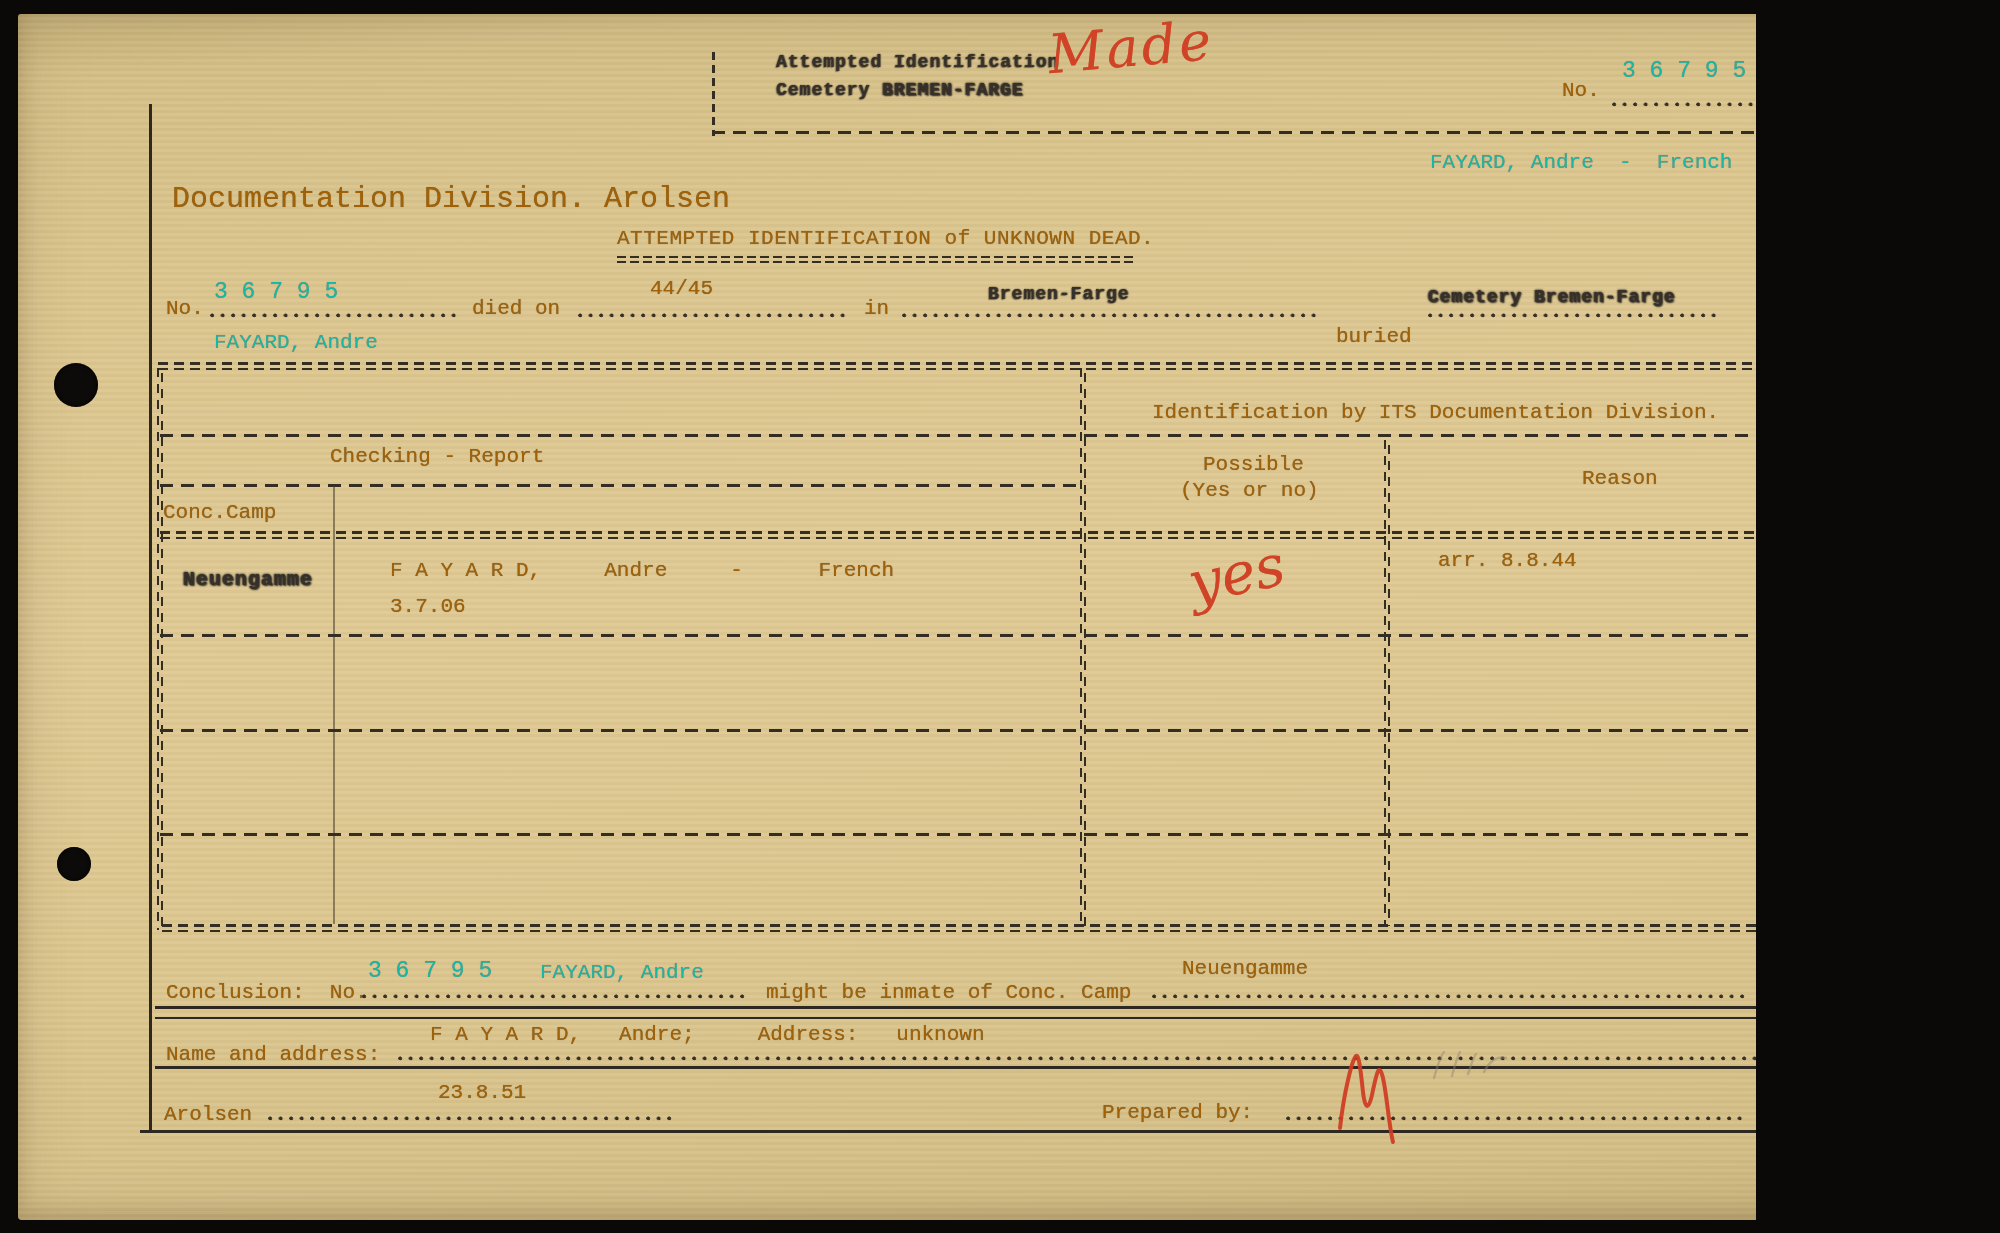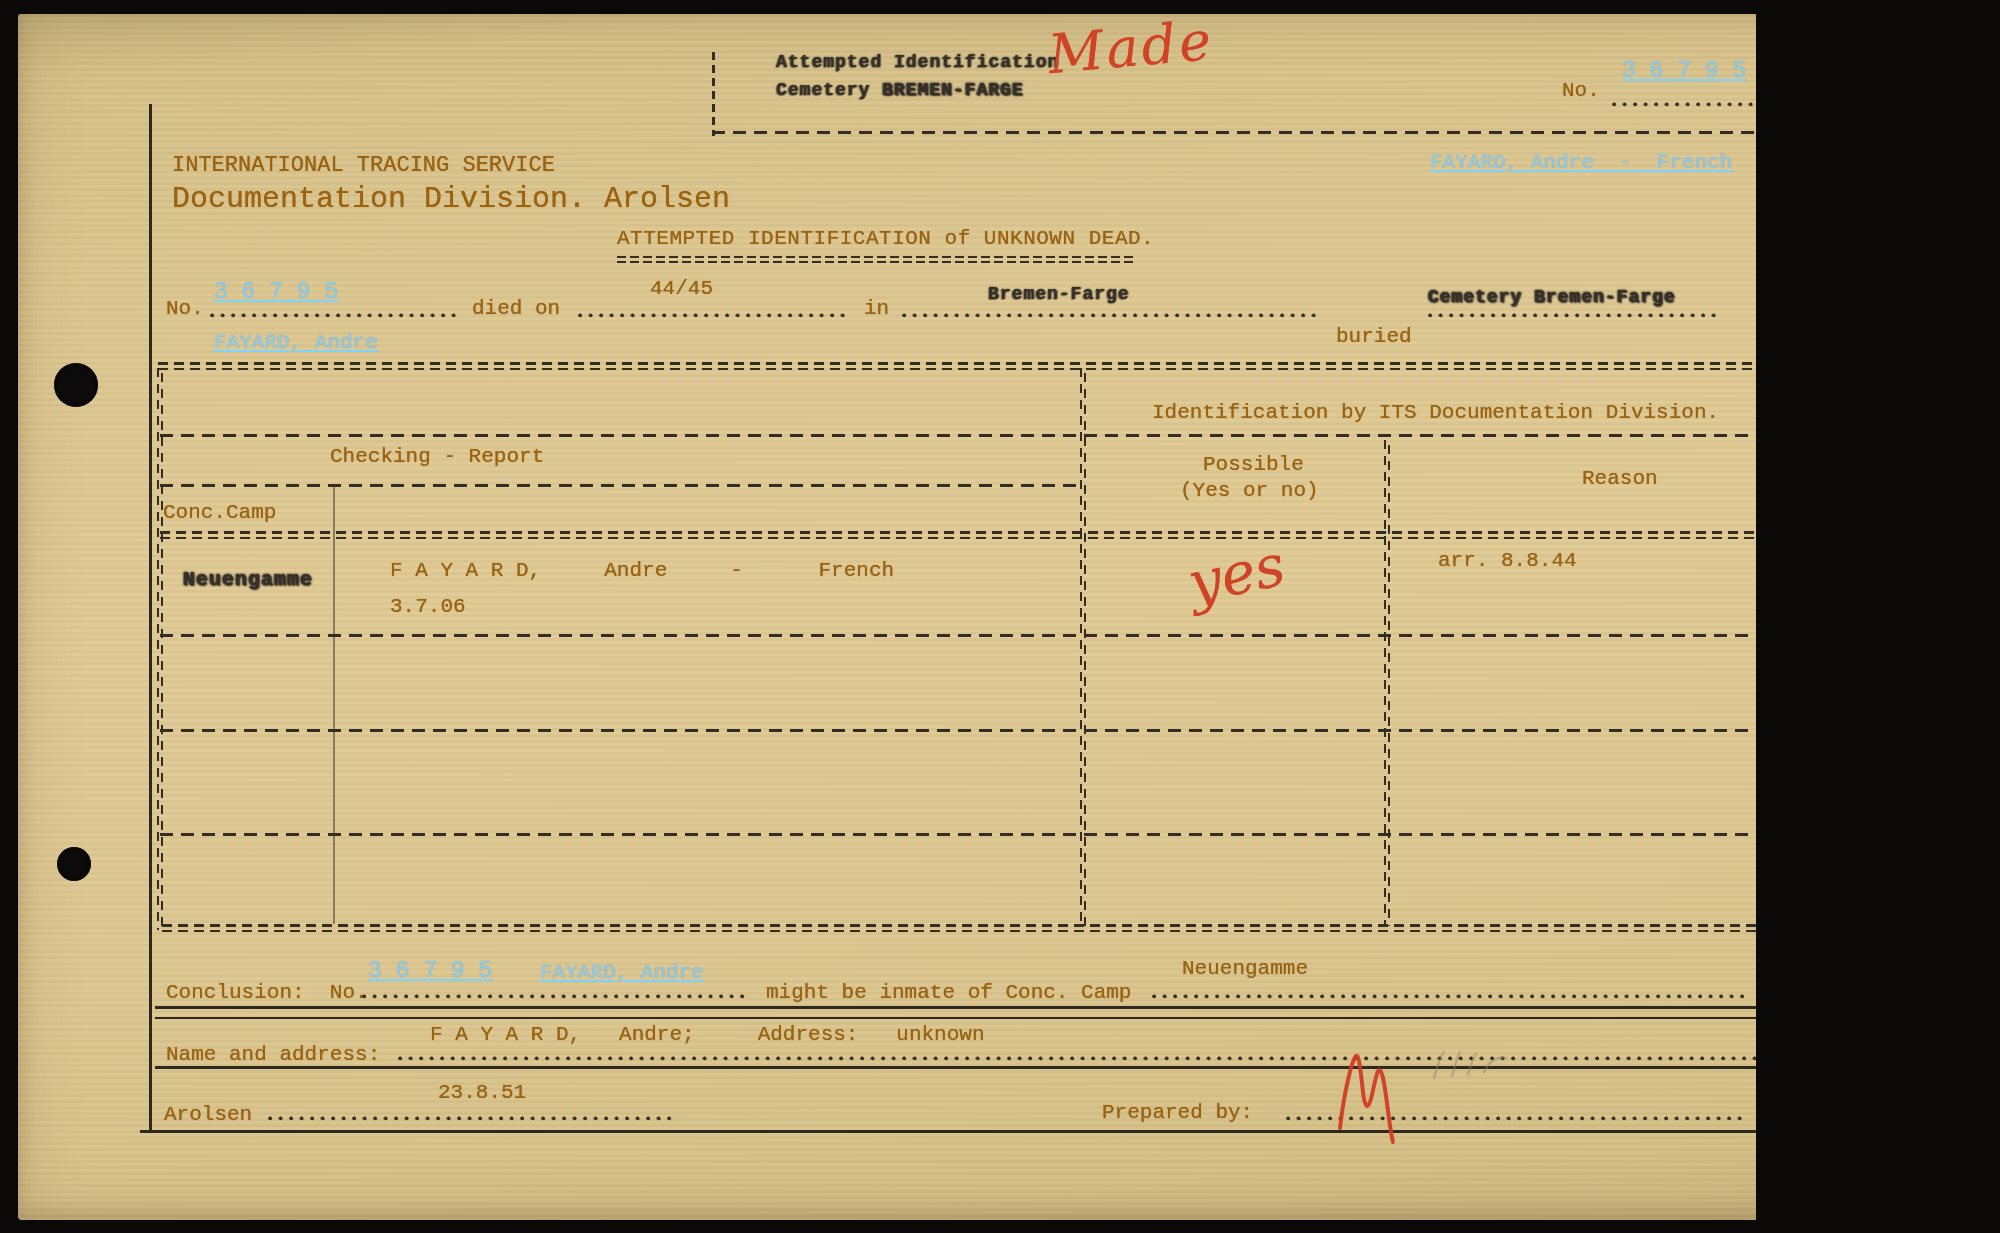--- a/index.html
+++ b/index.html
@@ -18,21 +18,21 @@
          border-radius:inherit;pointer-events:none;}
   .el{position:absolute;}
   .t{position:absolute;color:#a16207;font-size:21px;line-height:1.2;white-space:pre;
      text-shadow:0 0 .7px rgba(52,45,34,.6);}
   .sm{font-size:18px;}
   .stamp{font-weight:bold;color:#35302a;letter-spacing:1px;
          text-shadow:0 0 1.6px rgba(45,40,32,.9),1px 0 1px rgba(45,40,32,.55),-1px 1px 1px rgba(45,40,32,.4);
          filter:blur(.35px);}
   .heavy{text-shadow:0 0 2.4px rgba(40,36,30,.95),1px 1px 1.5px rgba(40,36,30,.8),-1px 0 1.5px rgba(40,36,30,.7);
          filter:blur(.5px);}
-  .redt{color:#7dd3fc;text-shadow:0 0 .8px rgba(180,60,45,.6);text-decoration:underline;}
+  .redt{color:#14b8a6;text-shadow:0 0 .8px rgba(180,60,45,.6);}
   .hand{position:absolute;font-family:"DejaVu Serif",serif;font-style:italic;color:#d14327;
         text-shadow:0 0 .5px rgba(200,55,30,.5);}
   .dots{position:absolute;height:5px;
         background-image:radial-gradient(circle at 2.2px 2.4px,#36302​6 1.7px,transparent 2.2px);
         background-image:radial-gradient(circle at 2.2px 2.4px,#363026 1.7px,transparent 2.2px);
         background-size:10.5px 5px;background-repeat:repeat-x;}
   .dashline{position:absolute;height:3px;
         background:repeating-linear-gradient(90deg,#332d23 0 13px,transparent 13px 21px);}
   .dbldash{position:absolute;height:9px;}
   .dbldash::before,.dbldash::after{content:"";display:block;height:2.6px;
@@ -68,21 +68,20 @@
 
   <div class="vdash1" style="left:712px;top:52px;height:84px;"></div>
   <div class="t sm stamp" style="left:776px;top:52px;">Attempted Identification</div>
   <div class="t sm stamp" style="left:776px;top:80px;"><span>Cemetery</span><span> </span><span class="heavy">BREMEN-FARGE</span></div>
   <div class="hand" style="left:1048px;top:16px;font-size:54px;transform:rotate(-5deg);letter-spacing:3px;">Made</div>
   <div class="t" style="left:1562px;top:78px;">No.</div>
   <div class="t redt" style="left:1622px;top:58px;font-size:23px;">3 6 7 9 5</div>
   <div class="dots" style="left:1612px;top:102px;width:192px;"></div>
   <div class="dashline" style="left:712px;top:131px;width:1146px;"></div>
 
-  <div class="t" style="left:172px;top:153px;font-size:22px;">INTERNATIONAL TRACING SERVICE</div>
   <div class="t" style="left:172px;top:181px;font-size:30px;">Documentation Division. Arolsen</div>
   <div class="t redt" style="left:1430px;top:150px;">FAYARD, Andre  -  French</div>
 
   <div class="t" style="left:617px;top:226px;letter-spacing:.5px;">ATTEMPTED IDENTIFICATION of UNKNOWN DEAD.</div>
   <div class="eqline" style="left:617px;top:256px;width:520px;"></div>
 
   <div class="t" style="left:166px;top:296px;">No.</div>
   <div class="t redt" style="left:214px;top:279px;font-size:23px;">3 6 7 9 5</div>
   <div class="dots" style="left:210px;top:313px;width:248px;"></div>
   <div class="t" style="left:472px;top:296px;">died on</div>

